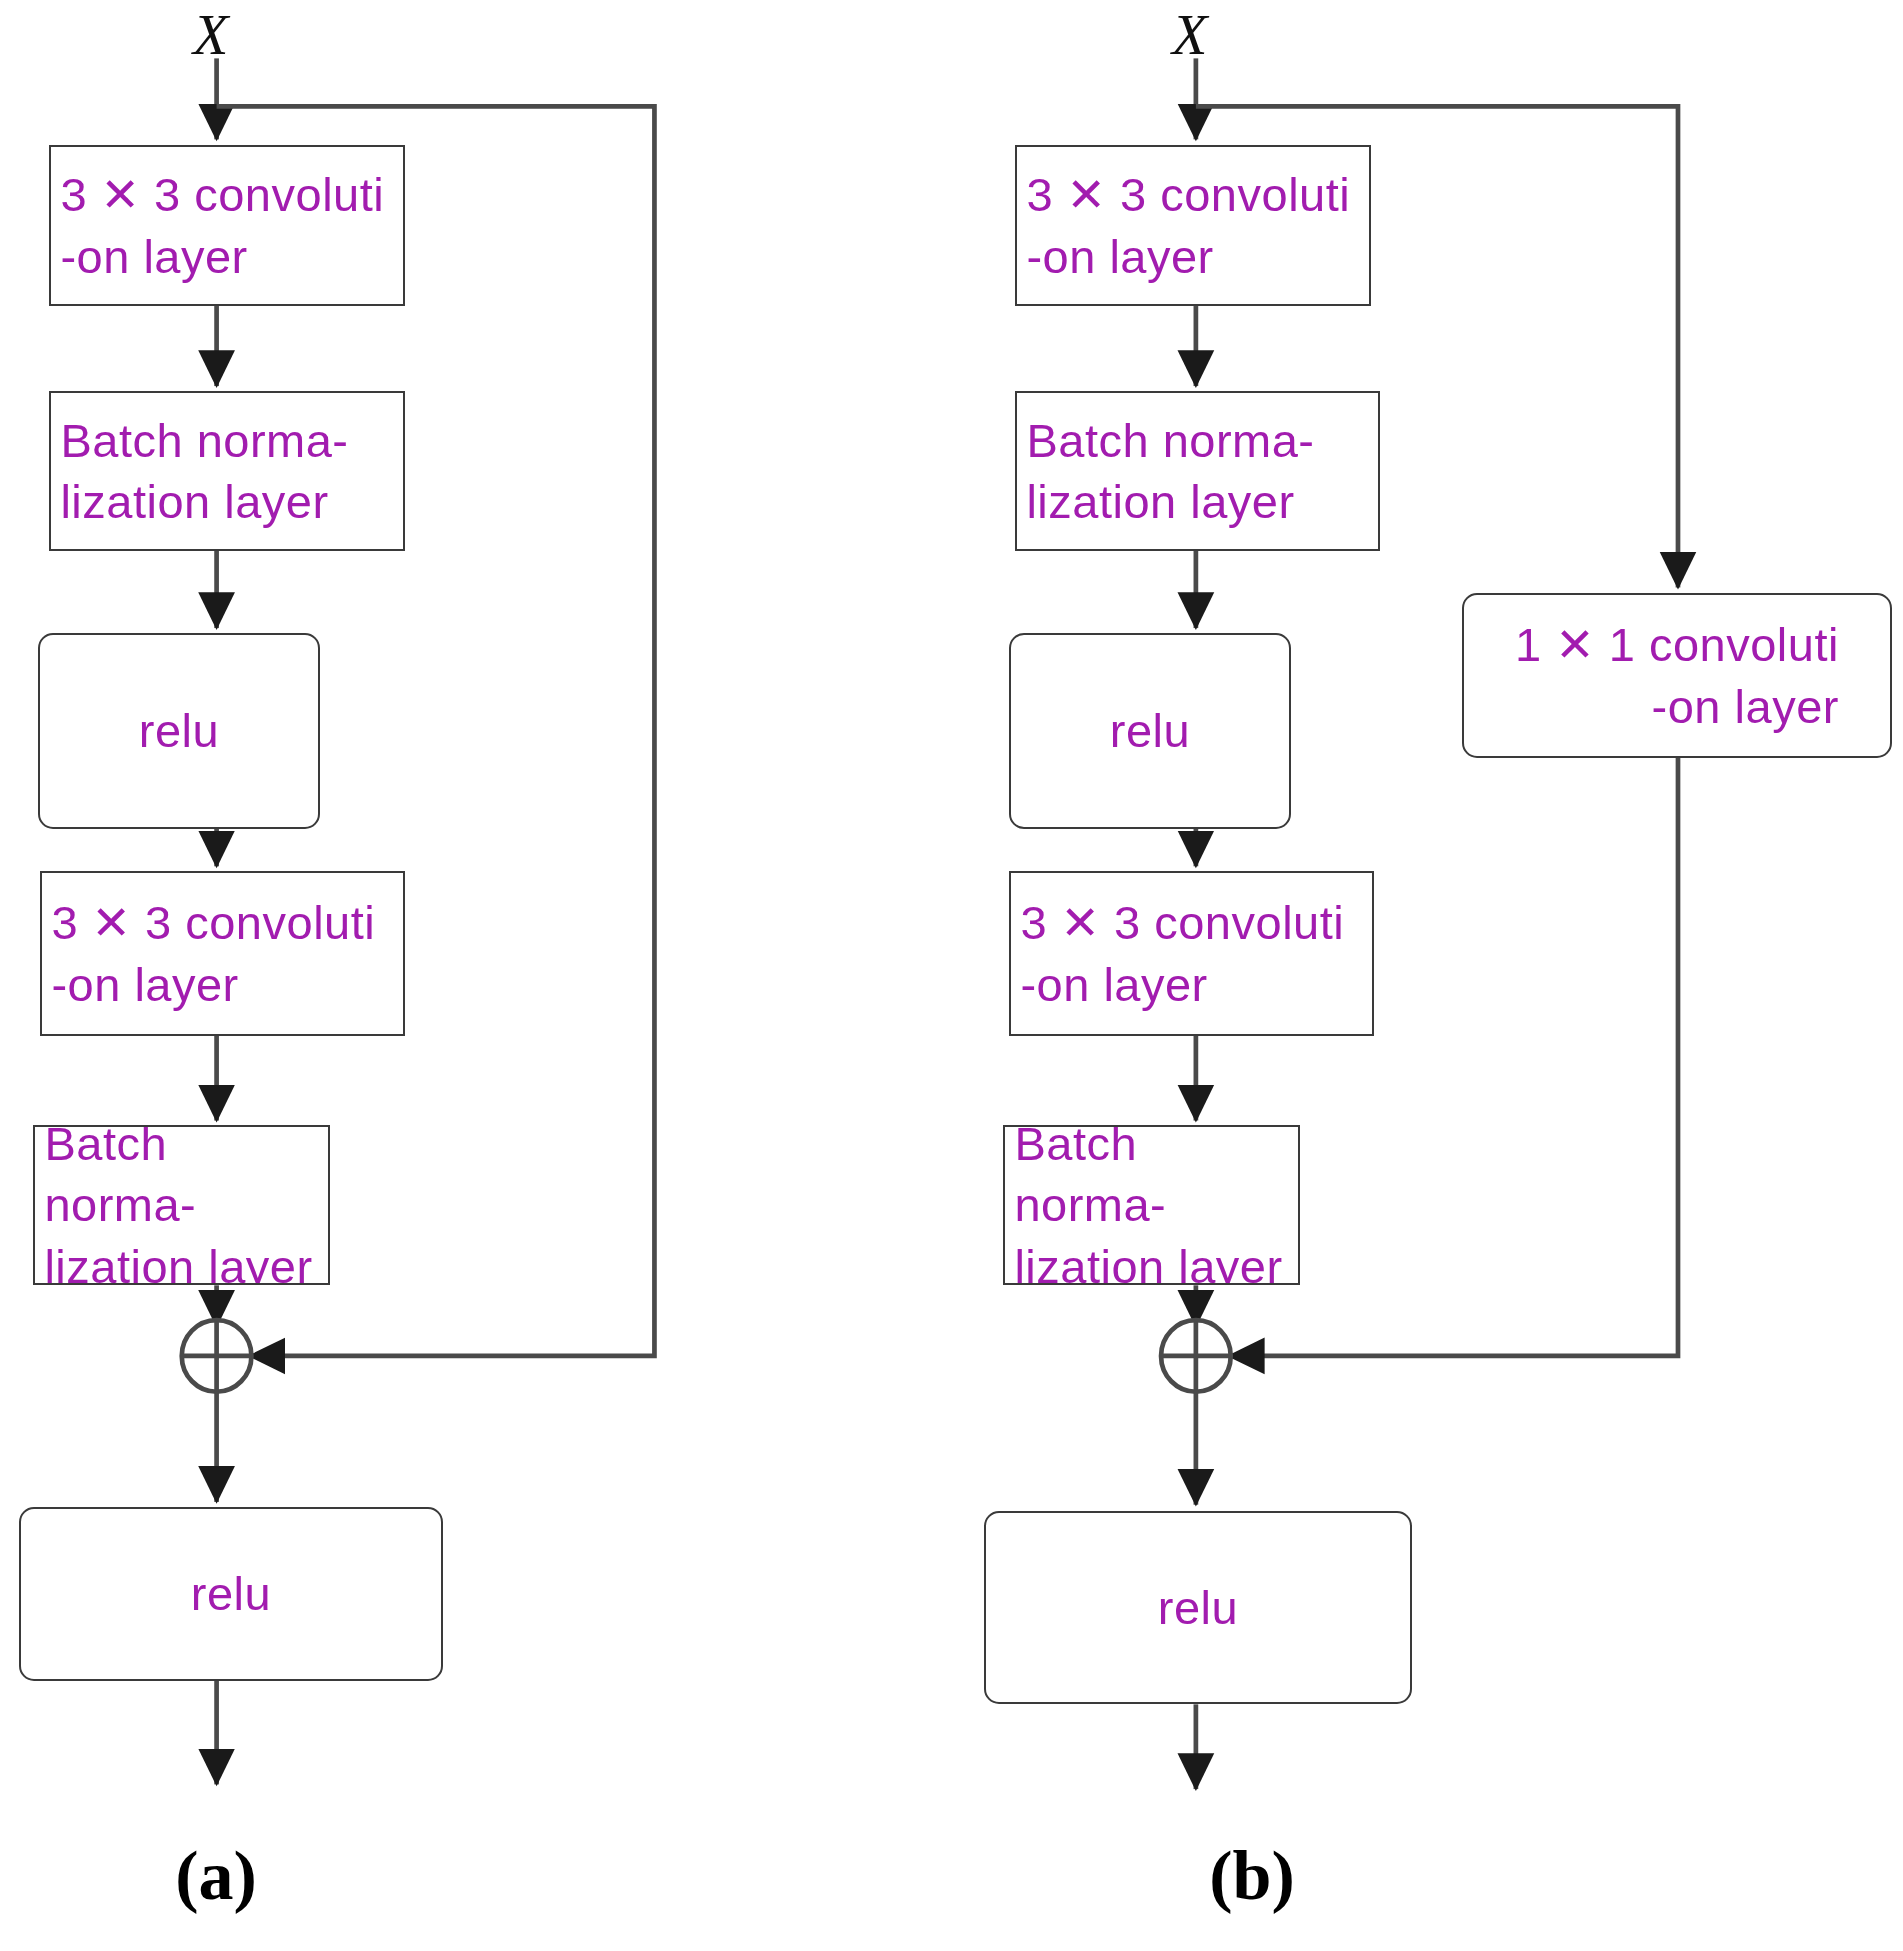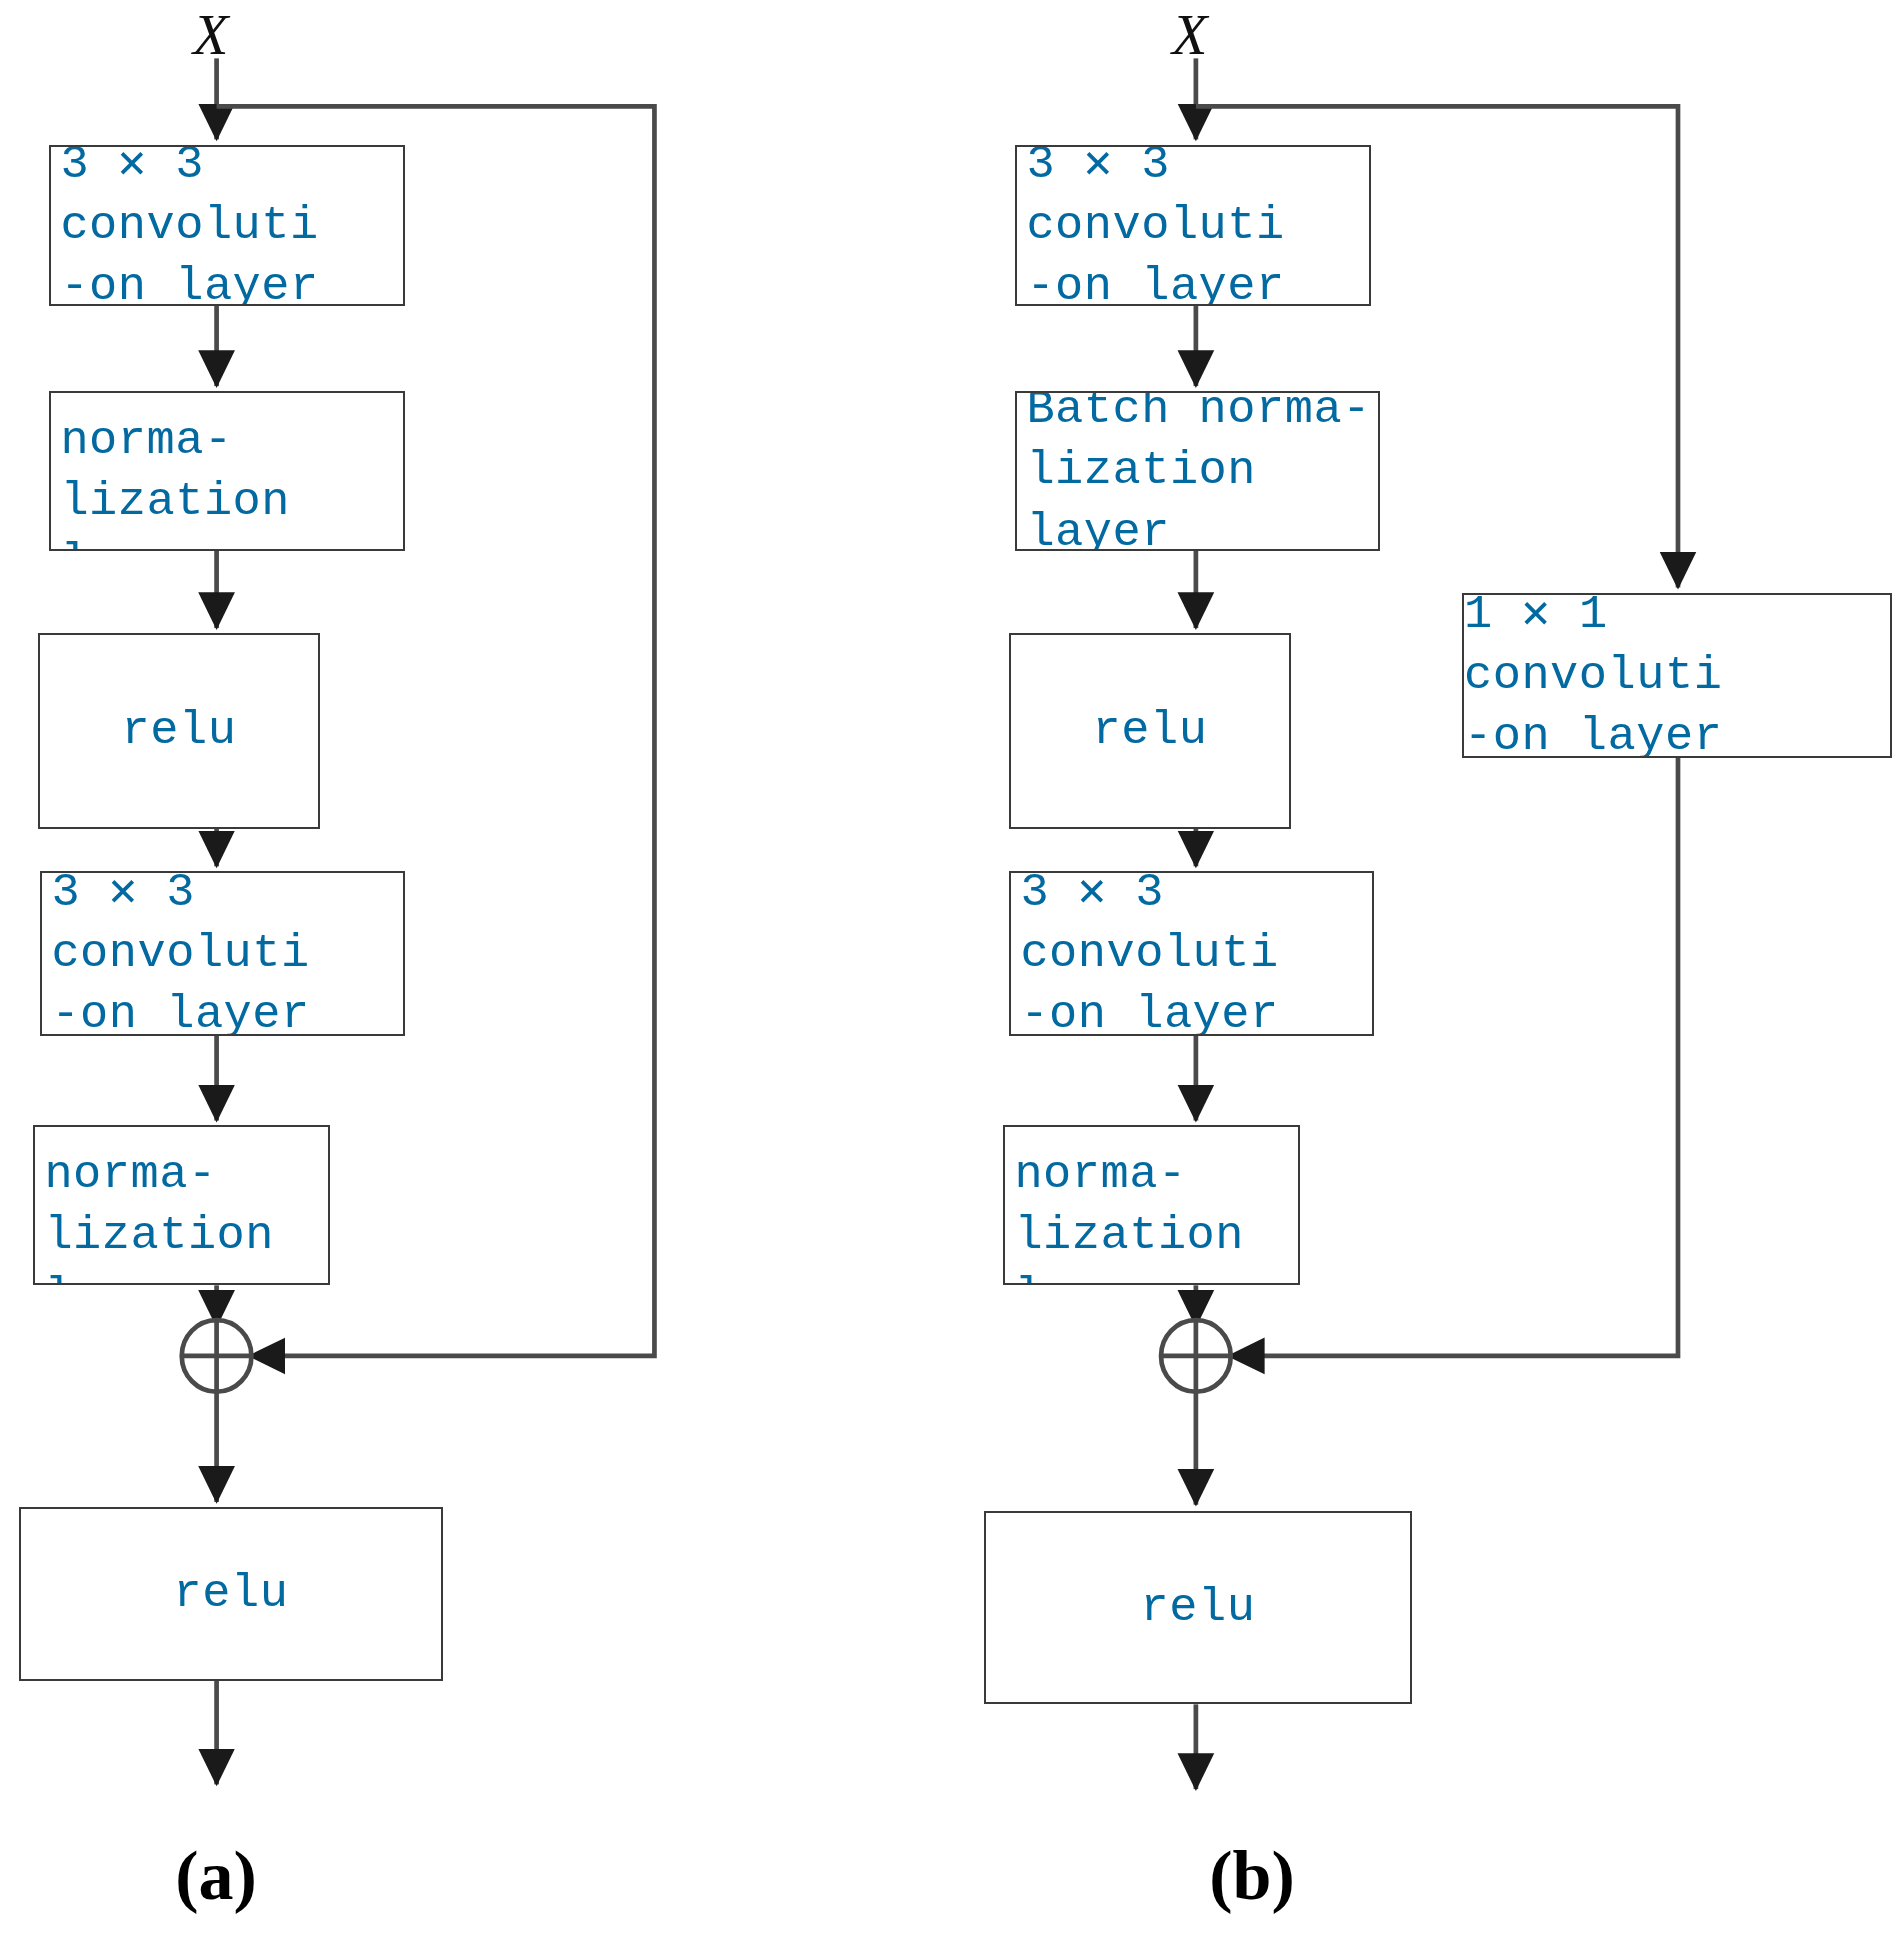--- a/index.html
+++ b/index.html
@@ -23,37 +23,38 @@
     left: 0;
     top: 0;
     width: 1904px;
     height: 1952px;
   }
   .node-box {
     position: absolute;
     box-sizing: border-box;
     border: 2.8px solid #3a3a3a;
     background: #ffffff;
-    color: #0369a1;
-    font-family: Liberation Mono, monospace;
+    color: #a21caf;
+    font-family: Liberation Sans, sans-serif;
     font-size: 47px;
     line-height: 1.30;
     letter-spacing: 0.5px;
     white-space: pre-line;
     display: flex;
     align-items: center;
     overflow: hidden;
   }
   .node-box.align-left {
     justify-content: flex-start;
     padding-left: 9.4px;
   }
   .node-box.align-center {
     justify-content: center;
-    text-align: left;
+    text-align: right;
+    border-radius: 15px;
   }
   .input-label {
     position: absolute;
     font-family: "Liberation Serif", "DejaVu Serif", serif;
     font-style: italic;
     font-size: 58px;
     color: #101010;
     line-height: 1;
   }
   .panel-caption {

